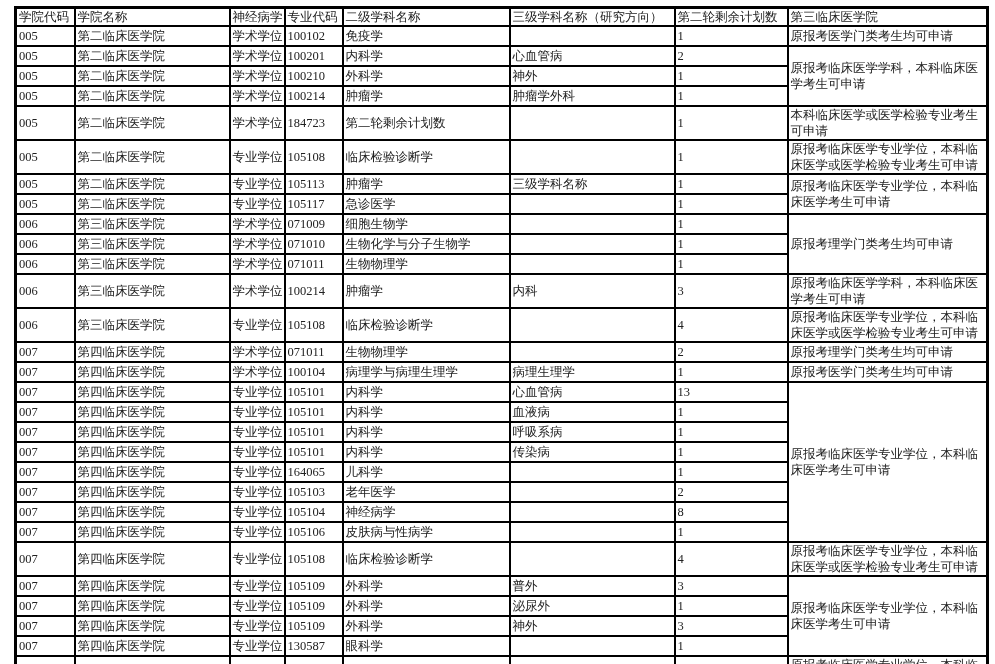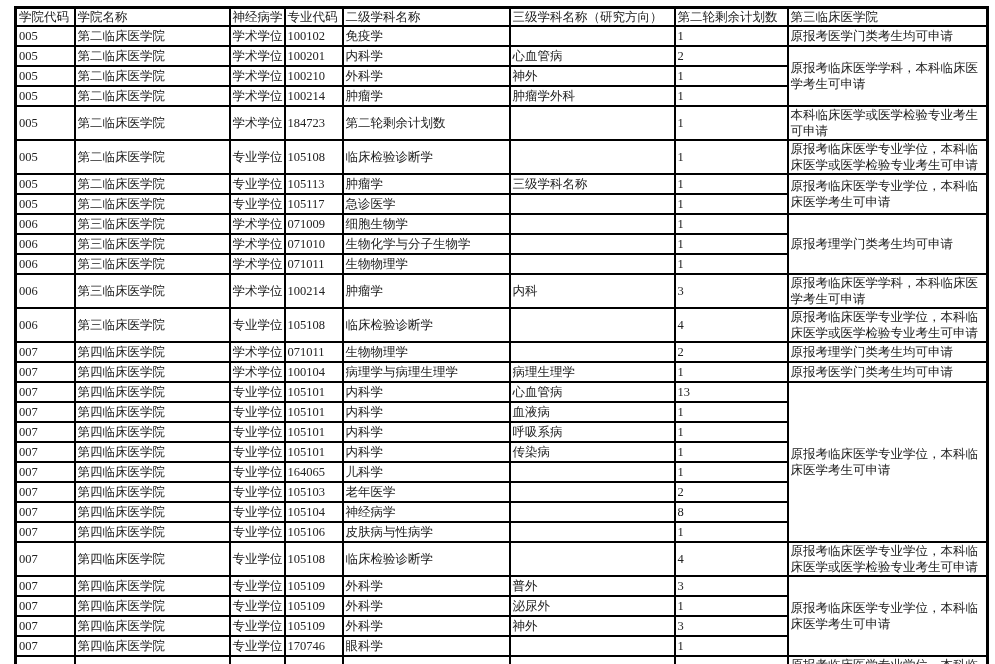--- a/index.html
+++ b/index.html
@@ -330,21 +330,21 @@
           <td class="col-type">专业学位</td>
           <td class="col-major">105109</td>
           <td class="col-discipline">外科学</td>
           <td class="col-direction">神外</td>
           <td class="col-quota">3</td>
         </tr>
         <tr>
           <td class="col-code">007</td>
           <td class="col-college">第四临床医学院</td>
           <td class="col-type">专业学位</td>
-          <td class="col-major">170746</td>
+          <td class="col-major">130587</td>
           <td class="col-discipline">眼科学</td>
           <td class="col-direction"></td>
           <td class="col-quota">1</td>
         </tr>
         <tr>
           <td class="col-code">007</td>
           <td class="col-college">第四临床医学院</td>
           <td class="col-type">专业学位</td>
           <td class="col-major">105116</td>
           <td class="col-discipline">麻醉学</td>

